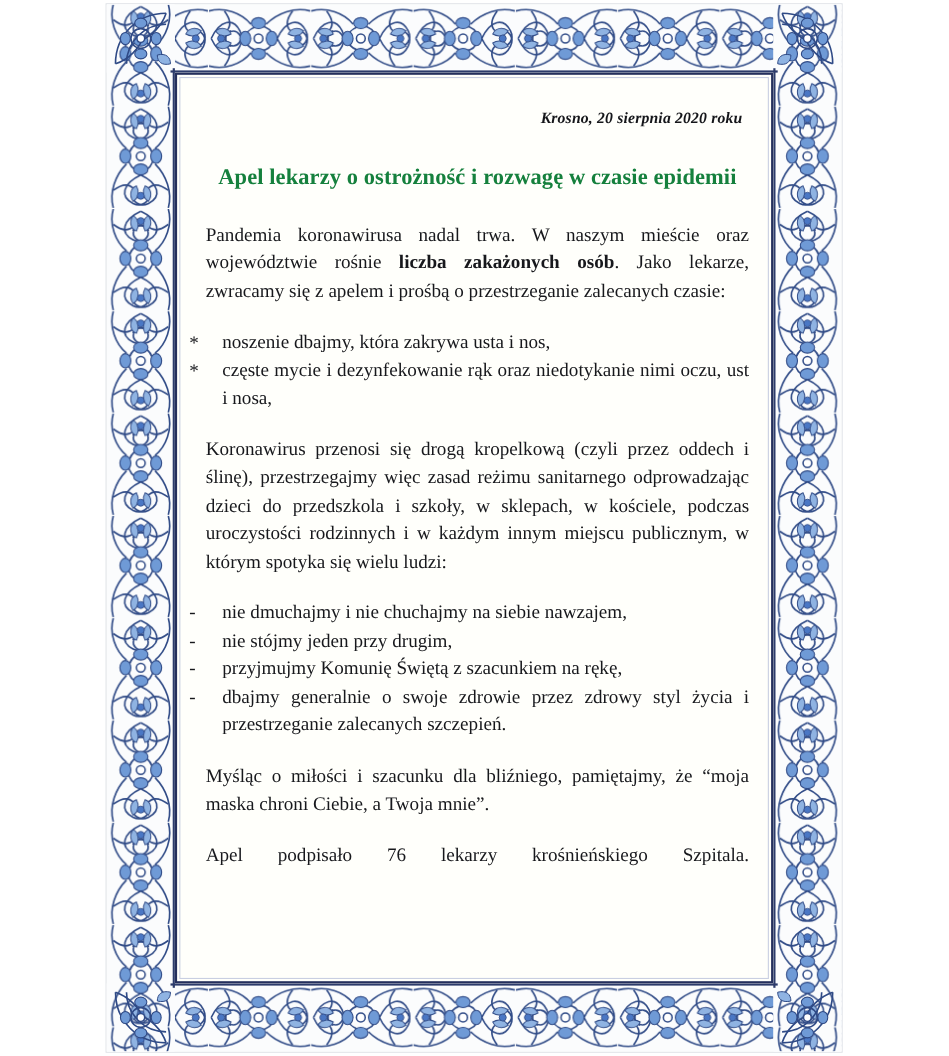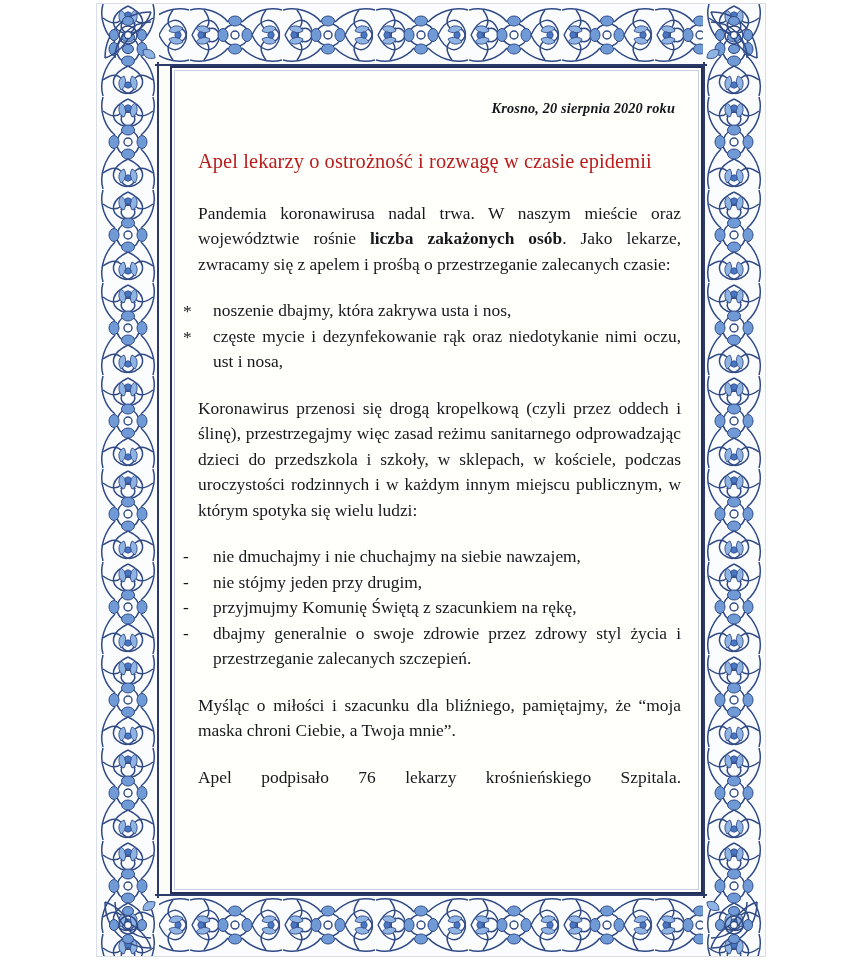--- a/index.html
+++ b/index.html
@@ -35,21 +35,20 @@
   #rule-b{ left:58px; right:58px; bottom:60px; height:2px; }
   #rule-l{ top:58px; bottom:58px; left:60px;  width:2px; }
   #rule-r{ top:58px; bottom:58px; right:60px; width:2px; }
 
   
   #frame{
     position:absolute;
     left:62px; top:62px; right:62px; bottom:62px;
     border:2px solid #242f5c;
     background:#fffffb;
-    margin-left:11px;
   }
   #frame::after{
     content:"";position:absolute;left:2px;top:2px;right:2px;bottom:2px;
     border:1px solid #c9cfe2;pointer-events:none;
   }
 
   
   #content{
     position:absolute;
     left:26px; right:20px; top:28px;
@@ -62,27 +61,27 @@
   #datestamp{
     text-align:right;
     font-style:italic;
     font-weight:bold;
     font-size:14.3px;
     letter-spacing:.15px;
     margin:0 6px 26px 0;
     color:#15161a;
   }
   #title{
-    text-align:left;
+    text-align:center;
     font-size:20.4px;
     line-height:27px;
-    font-weight:400;
+    font-weight:700;
     letter-spacing:.1px;
     margin:0 0 26px 0;
-    color:#b91c1c;
+    color:#15803d;
   }
   .para{ margin:0 0 21px 0; }
   .para:last-child{ margin-bottom:0; }
   b{ font-weight:bold; }
 
   ul.plainlist{ list-style:none; margin:0 0 21px 0; padding:0; }
   ul.plainlist li{
     text-align:justify;
     text-justify:inter-word;
     margin:0;

